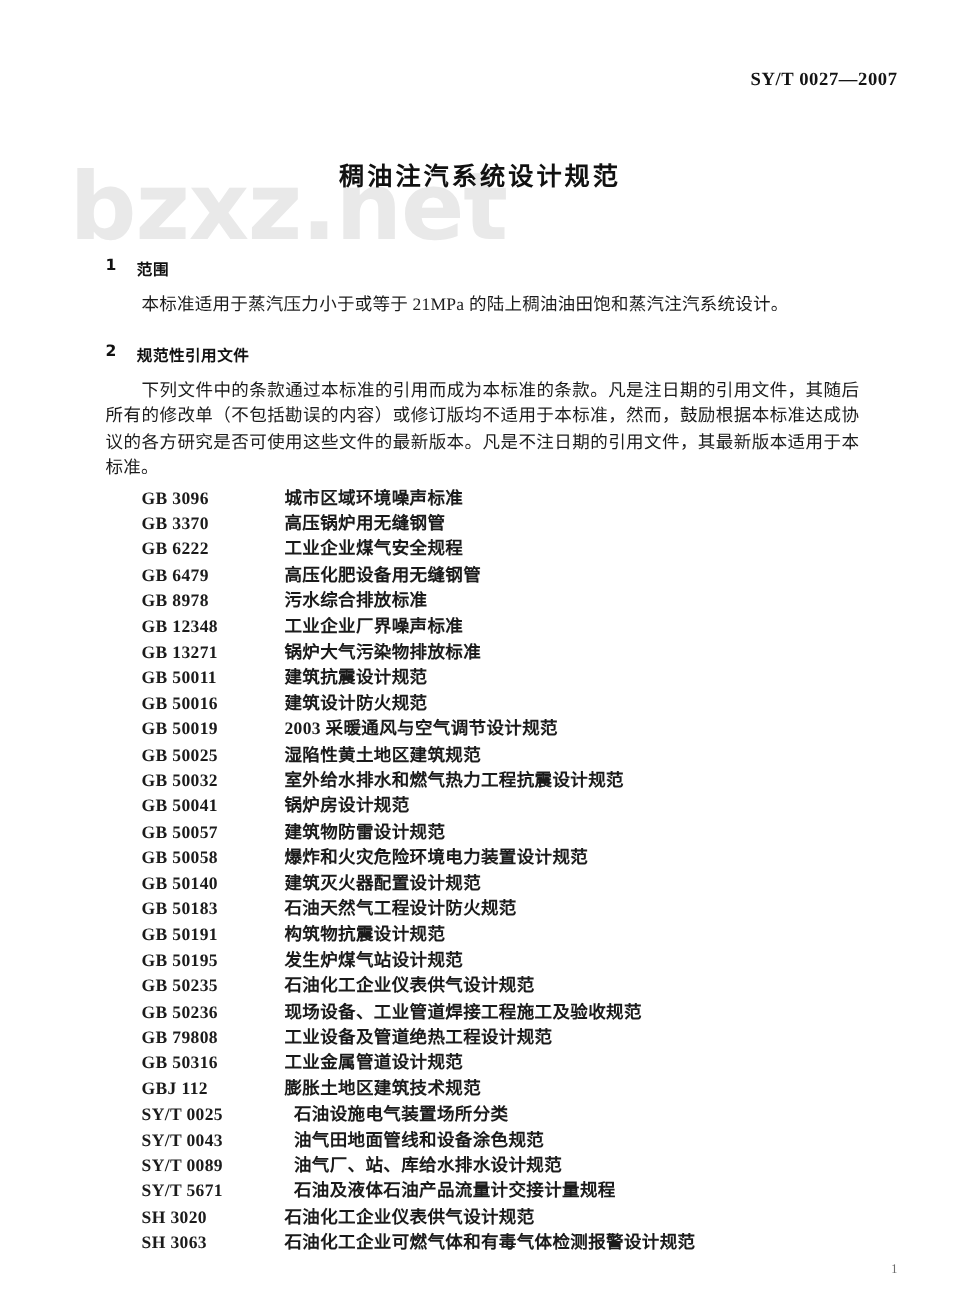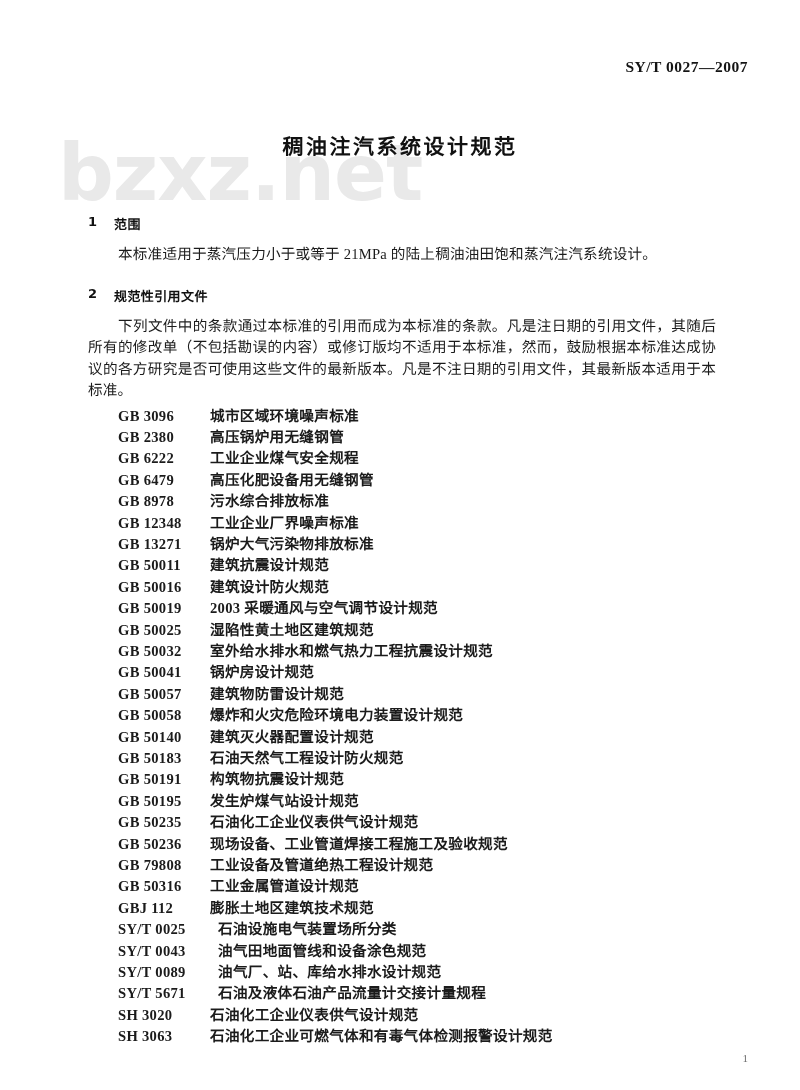--- a/index.html
+++ b/index.html
@@ -123,20 +123,21 @@
     flex: 0 0 auto;
     min-width: 84px;
     font-family: "Liberation Serif", "DejaVu Serif", serif;
     letter-spacing: 0.3px;
   }
   .ref-code.wide { min-width: 92px; }
   .ref-name {
     flex: 0 0 auto;
     padding-left: 8px;
     letter-spacing: 0.3px;
+    margin-left: 27px;
   }
 
   
   .page-number {
     position: absolute;
     right: 52px;
     bottom: 26px;
     font-size: 11px;
     color: #6d6d6d;
     font-family: "Liberation Serif", "DejaVu Serif", serif;
@@ -169,21 +170,21 @@
       <span class="clause-title">规范性引用文件</span>
     </div>
     <p class="para indent">下列文件中的条款通过本标准的引用而成为本标准的条款。凡是注日期的引用文件，其随后所有的修改单（不包括勘误的内容）或修订版均不适用于本标准，然而，鼓励根据本标准达成协议的各方研究是否可使用这些文件的最新版本。凡是不注日期的引用文件，其最新版本适用于本标准。</p>
 
     <ul class="ref-list" id="ref-list">
         <li class="ref-item">
           <span class="ref-code">GB 3096</span>
           <span class="ref-name">城市区域环境噪声标准</span>
         </li>
         <li class="ref-item">
-          <span class="ref-code">GB 2380</span>
+          <span class="ref-code">GB 3370</span>
           <span class="ref-name">高压锅炉用无缝钢管</span>
         </li>
         <li class="ref-item">
           <span class="ref-code">GB 6222</span>
           <span class="ref-name">工业企业煤气安全规程</span>
         </li>
         <li class="ref-item">
           <span class="ref-code">GB 6479</span>
           <span class="ref-name">高压化肥设备用无缝钢管</span>
         </li>

